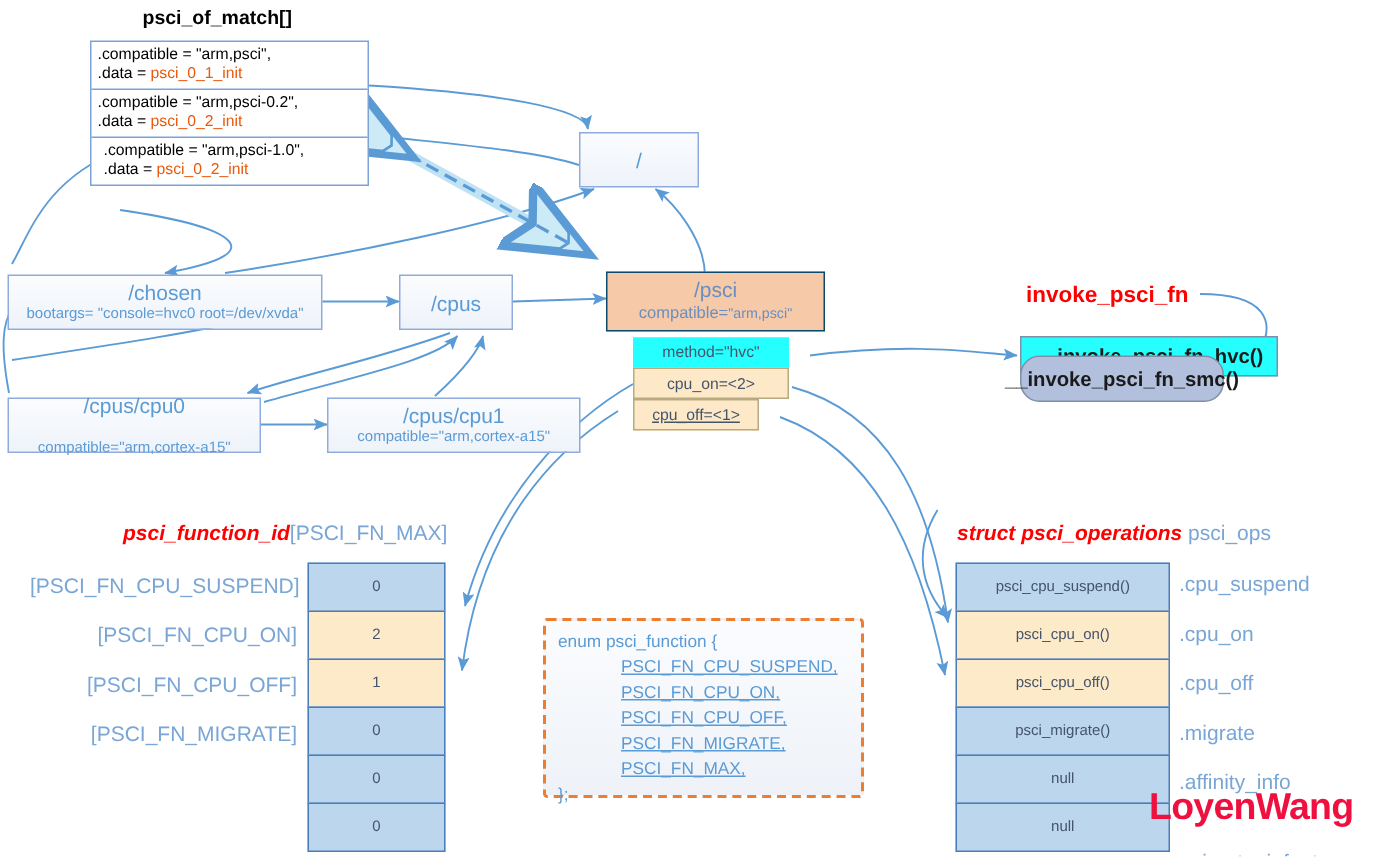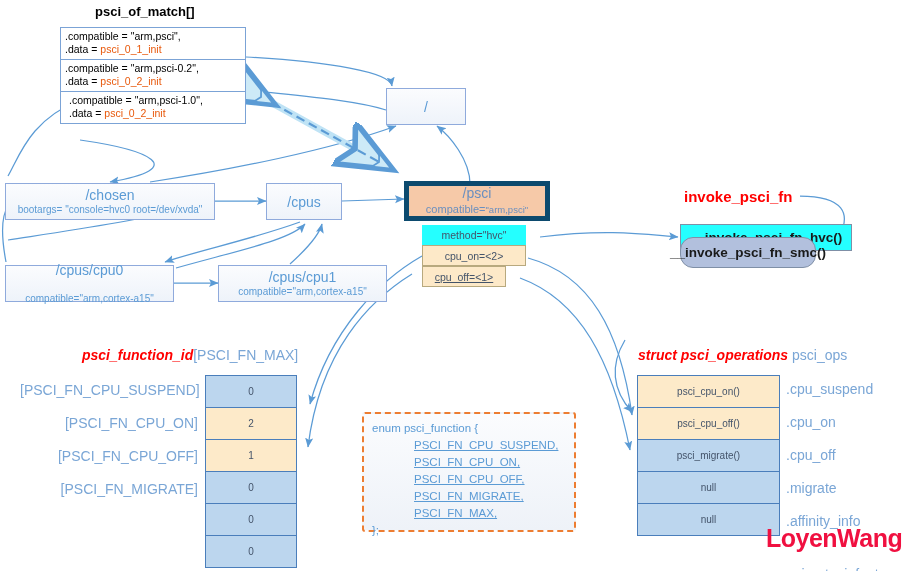--- a/index.html
+++ b/index.html
@@ -65,21 +65,21 @@
     white-space: nowrap;
   }
   .match-row:last-child { border-bottom: none; }
   .match-row .orange { color: #e8590c; }
   .match-row.indent { padding-left: 8px; }
 
   
   .psci-node {
     position: absolute;
     box-sizing: border-box;
-    border: 5px solid #0c4a6e;
+    border: 1px solid #0c4a6e;
     background: #f6c9a8;
     color: #6a8fbf;
     display: flex;
     flex-direction: column;
     align-items: center;
     justify-content: center;
     z-index: 5;
   }
   .psci-node .n-title { font-size: 14px; line-height: 17px; color: #6a8fbf; }
   .psci-node .n-sub { font-size: 11px; line-height: 14px; color: #6a8fbf; white-space: nowrap; }
@@ -339,20 +339,21 @@
     <div class="ind">PSCI_FN_MAX,</div>
     <div>};</div>
   </div>
 
   <div class="arr-title" style="left:638px; top:347px;">
     <span class="red">struct psci_operations</span>
     <span class="blue-plain">psci_ops</span>
   </div>
 
   <div class="arr-table" style="left:637px; top:375px; width:143px;">
+    <div class="cell" style="height:33px;">psci_cpu_suspend()</div>
     <div class="cell cream" style="height:33px;">psci_cpu_on()</div>
     <div class="cell cream" style="height:33px;">psci_cpu_off()</div>
     <div class="cell" style="height:33px;">psci_migrate()</div>
     <div class="cell" style="height:33px;">null</div>
     <div class="cell" style="height:33px;">null</div>
   </div>
 
   <div class="right-label" style="left:786px; top:381px;">.cpu_suspend</div>
   <div class="right-label" style="left:786px; top:414px;">.cpu_on</div>
   <div class="right-label" style="left:786px; top:447px;">.cpu_off</div>

